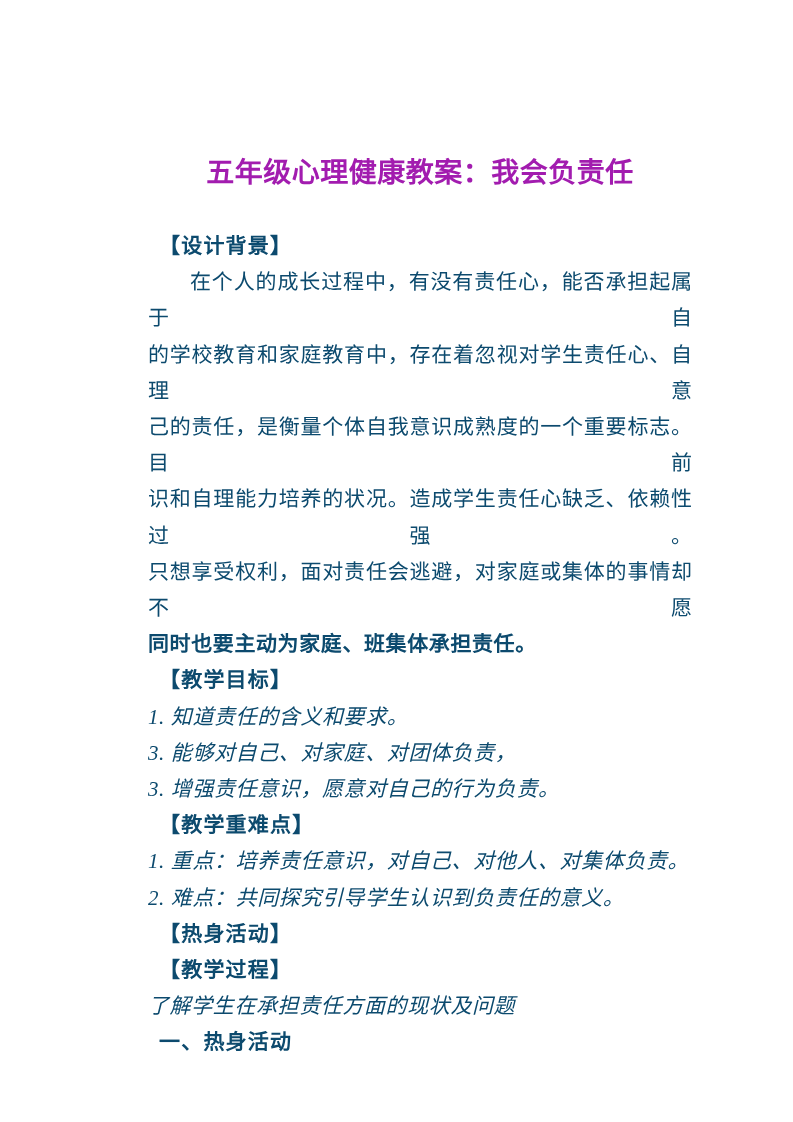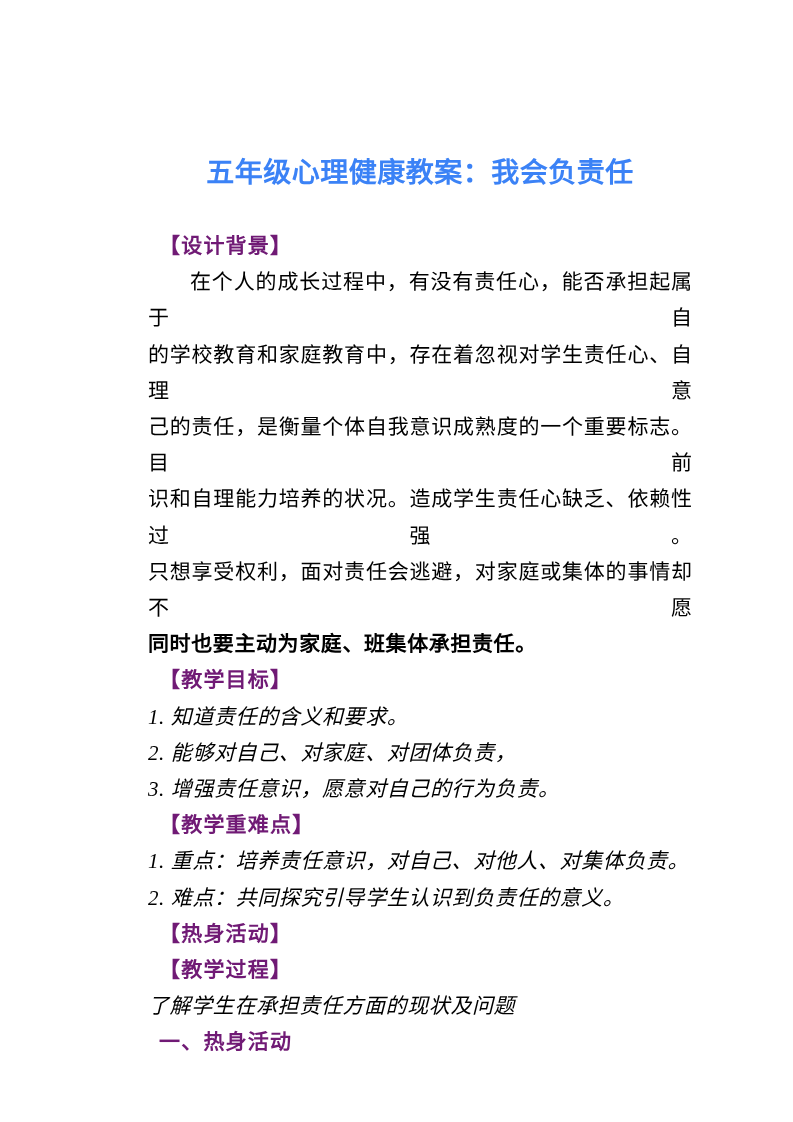--- a/index.html
+++ b/index.html
@@ -33,47 +33,47 @@
     position: absolute;
     left: 0;
     top: 155px;
     width: 544px;
     text-align: center;
     font-family: "Liberation Sans", "DejaVu Sans", sans-serif;
     font-weight: bold;
     font-size: 28px;
     line-height: 36px;
     letter-spacing: 0.5px;
-    color: #3b82f6;
+    color: #a21caf;
     white-space: nowrap;
   }
 
   
   .body-block {
     position: absolute;
     left: 0;
     top: 228px;
     width: 544px;
   }
 
   .ln {
     font-family: "Liberation Serif", "DejaVu Serif", serif;
     font-size: 21px;
     line-height: 36.2px;
-    color: #000000;
+    color: #0c4a6e;
     margin: 0;
     padding: 0;
     white-space: nowrap;
     letter-spacing: 0.6px;
   }
 
   
   .ln.hd {
     font-weight: bold;
-    color: #701a75;
+    color: #0c4a6e;
     padding-left: 11px;
     letter-spacing: 1.2px;
   }
 
   
   .ln.just {
     white-space: normal;
     text-align: justify;
     text-align-last: justify;
     letter-spacing: 0;
@@ -115,21 +115,21 @@
       <div class="ln just indent2">在个人的成长过程中，有没有责任心，能否承担起属于自</div>
       <div class="ln just">的学校教育和家庭教育中，存在着忽视对学生责任心、自理意</div>
       <div class="ln just">己的责任，是衡量个体自我意识成熟度的一个重要标志。目前</div>
       <div class="ln just">识和自理能力培养的状况。造成学生责任心缺乏、依赖性过强。</div>
       <div class="ln just">只想享受权利，面对责任会逃避，对家庭或集体的事情却不愿</div>
       <div class="ln just-last">同时也要主动为家庭、班集体承担责任。</div>
 
       <div class="ln hd">【教学目标】</div>
 
       <div class="ln item">1. 知道责任的含义和要求。</div>
-      <div class="ln item">2. 能够对自己、对家庭、对团体负责，</div>
+      <div class="ln item">3. 能够对自己、对家庭、对团体负责，</div>
       <div class="ln item">3. 增强责任意识，愿意对自己的行为负责。</div>
 
       <div class="ln hd">【教学重难点】</div>
 
       <div class="ln item">1. 重点：培养责任意识，对自己、对他人、对集体负责。</div>
       <div class="ln item">2. 难点：共同探究引导学生认识到负责任的意义。</div>
 
       <div class="ln hd">【热身活动】</div>
 
       <div class="ln hd">【教学过程】</div>

